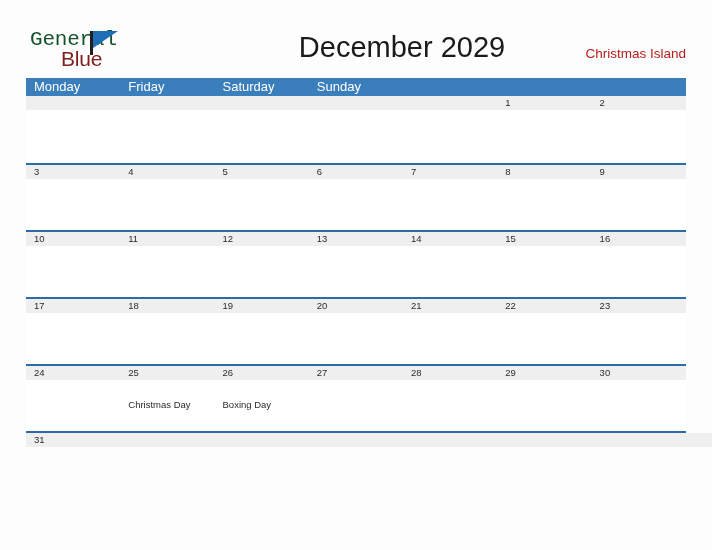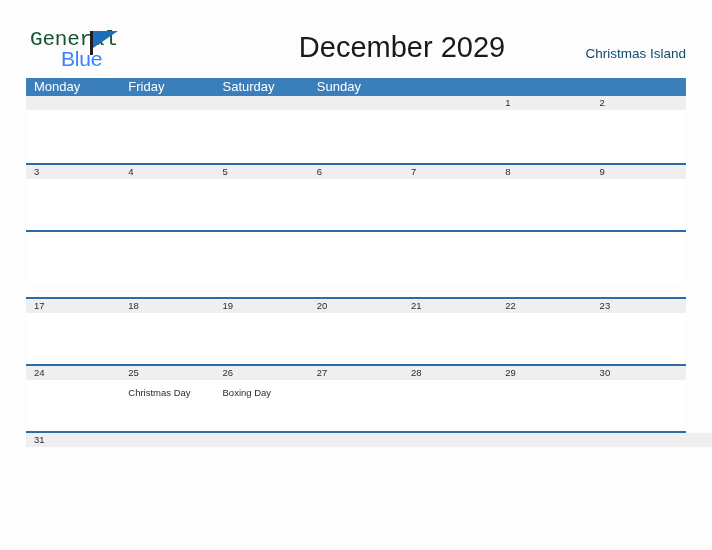--- a/index.html
+++ b/index.html
@@ -40,21 +40,21 @@
     font-size: 21px;
     color: #14532d;
     letter-spacing: -0.2px;
     font-family: Liberation Mono, monospace;
   }
   .brand-blue {
     position: absolute;
     left: 31px;
     top: 19px;
     font-size: 21px;
-    color: #3b82f6;
+    color: #7f1d1d;
     letter-spacing: -0.2px;
     font-family: "Liberation Sans", sans-serif;
   }
   .brand-flagpole {
     position: absolute;
     left: 60px;
     top: 2px;
     width: 3px;
     height: 24px;
     background: #231f20;
@@ -80,21 +80,21 @@
     font-weight: normal;
     font-family: "Liberation Sans", sans-serif;
     margin-left: 46px;
   }
 
   .location-label {
     position: absolute;
     right: 26px;
     top: 46px;
     font-size: 13.5px;
-    color: #0c4a6e;
+    color: #b91c1c;
     font-family: "Liberation Sans", sans-serif;
   }
 
   
   .calendar {
     position: absolute;
     left: 26px;
     top: 78px;
     width: 660px;
   }
@@ -152,20 +152,21 @@
     display: flex;
     width: 660px;
     height: 51px;
     background: #ffffff;
   }
   .event-cell {
     width: 94.28px;
     box-sizing: border-box;
     padding-left: 8px;
     padding-top: 2px;
+    margin-top: 12px;
   }
   .event-text {
     font-size: 9.5px;
     color: #2b2b2b;
     line-height: 12px;
     font-family: "Liberation Sans", sans-serif;
     white-space: nowrap;
   }
 
   .last-band {
@@ -266,20 +267,43 @@
       <div class="event-cell empty"></div>
       <div class="event-cell empty"></div>
       <div class="event-cell empty"></div>
       <div class="event-cell empty"></div>
       <div class="event-cell empty"></div>
       <div class="event-cell empty"></div>
     </div>
   </div>
 
   <div class="week-row tall">
+    <div class="date-band">
+      <div class="day-cell">
+          <span class="day-number">10</span>
+        </div>
+      <div class="day-cell">
+          <span class="day-number">11</span>
+        </div>
+      <div class="day-cell">
+          <span class="day-number">12</span>
+        </div>
+      <div class="day-cell">
+          <span class="day-number">13</span>
+        </div>
+      <div class="day-cell">
+          <span class="day-number">14</span>
+        </div>
+      <div class="day-cell">
+          <span class="day-number">15</span>
+        </div>
+      <div class="day-cell">
+          <span class="day-number">16</span>
+        </div>
+    </div>
     <div class="event-band">
       <div class="event-cell empty"></div>
       <div class="event-cell empty"></div>
       <div class="event-cell empty"></div>
       <div class="event-cell empty"></div>
       <div class="event-cell empty"></div>
       <div class="event-cell empty"></div>
       <div class="event-cell empty"></div>
     </div>
   </div>

